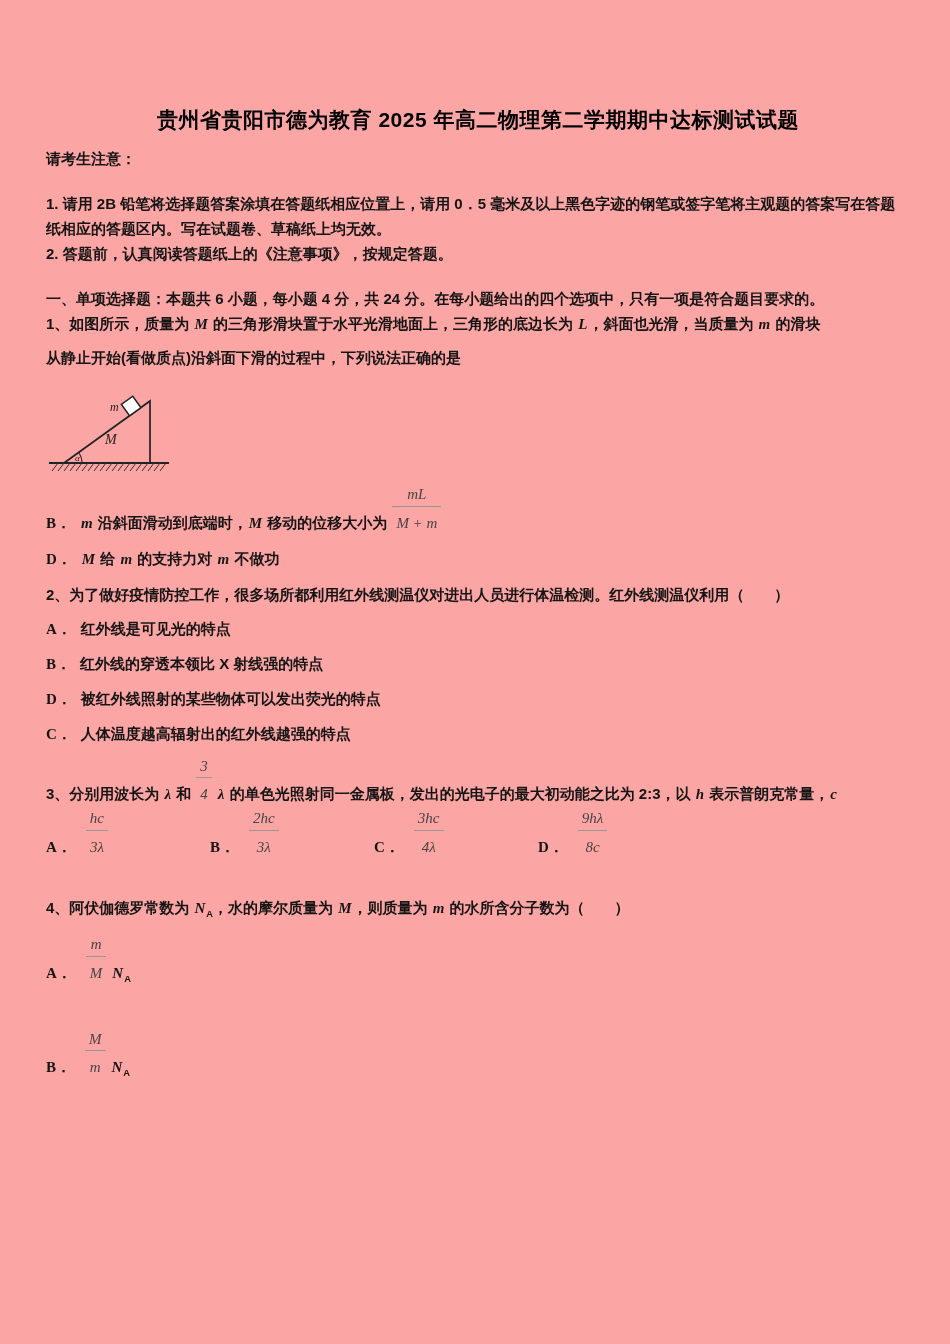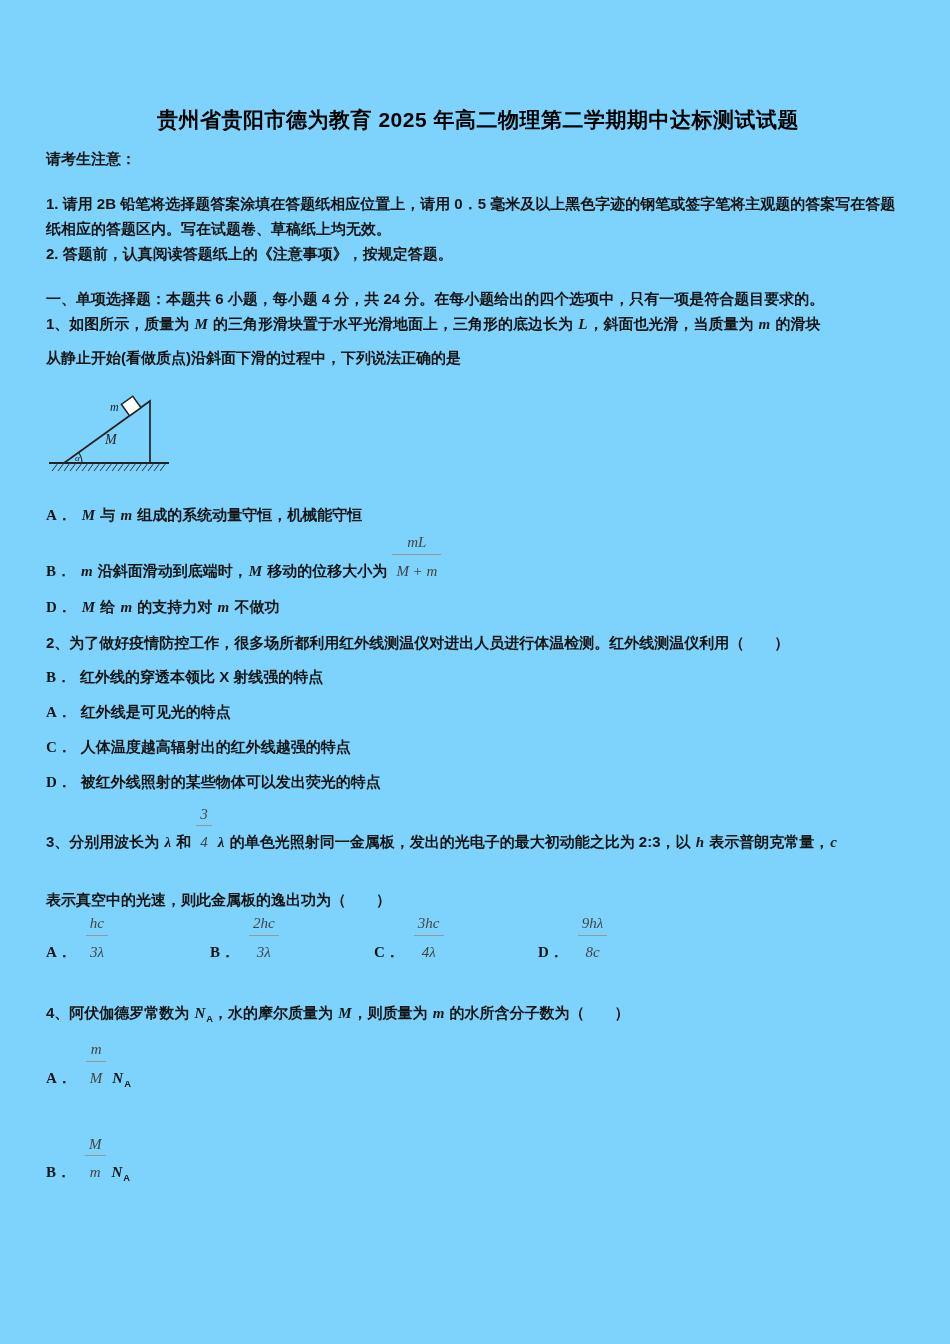--- a/index.html
+++ b/index.html
@@ -1,16 +1,16 @@
 <!DOCTYPE html>
 <html><head>
 <meta charset="utf-8">
 <style>
   html,body{margin:0;padding:0;background:#ffffff;}
-  .page{width:950px;height:1344px;background:#7dd3fc;overflow:hidden;
+  .page{width:950px;height:1344px;background:#fca5a5;overflow:hidden;
         font-family:"Liberation Sans",sans-serif;color:#151515;}
   .inner{padding:0 40px 0 46px;}
   .title{margin-top:106px;text-align:center;font-size:21px;font-weight:700;color:#000;
          letter-spacing:0.5px;}
   .line{font-size:15px;line-height:25px;font-weight:600;}
   .mv{font-family:"Liberation Serif",serif;font-style:italic;font-weight:700;padding:0 1px;}
   sub{font-size:0.62em;}
   .frac{display:inline-block;text-align:center;font-family:"Liberation Serif",serif;
         font-style:italic;color:#444;font-weight:400;font-size:15px;line-height:1.3;
         margin:0 5px;vertical-align:baseline;}
@@ -47,48 +47,44 @@
       <path d="M16 85 L102 23 L102 85" fill="none" stroke="#222" stroke-width="1.7"></path>
       <g transform="translate(84,36) rotate(-35.8)">
         <rect x="-3" y="-14" width="14" height="14" fill="#fff" stroke="#222" stroke-width="1.5"></rect>
       </g>
       <path d="M34 85 A18 18 0 0 0 30.6 74.5" fill="none" stroke="#222" stroke-width="1.1"></path>
       <text class="fig-label" x="62" y="33" font-size="12">m</text>
       <text class="fig-label" x="57" y="66" font-size="14">M</text>
       <text class="fig-label" x="27" y="83" font-size="9">α</text>
     </svg>
 
-    <div class="line optrow" style="margin-top:22px;">
-      <span class="optletter">A．</span><span><i class="mv">M</i> 与 <i class="mv">m</i> 组成的系统动量守恒，机械能守恒</span>
-    </div>
     <div class="line optrow" style="margin-top:5px;">
       <span class="optletter">B．</span><span><i class="mv">m</i> 沿斜面滑动到底端时，<i class="mv">M</i> 移动的位移大小为</span><span class="frac"><span class="num">mL</span><span class="den">M + m</span></span>
     </div>
     <div class="line optrow" style="margin-top:10px;">
       <span class="optletter">D．</span><span><i class="mv">M</i> 给 <i class="mv">m</i> 的支持力对 <i class="mv">m</i> 不做功</span>
     </div>
 
     <div class="line" style="margin-top:10px;">2、为了做好疫情防控工作，很多场所都利用红外线测温仪对进出人员进行体温检测。红外线测温仪利用（　　）</div>
     <div class="line optrow" style="margin-top:9px;">
+      <span class="optletter">A．</span><span>红外线是可见光的特点</span>
+    </div>
+    <div class="line optrow" style="margin-top:9px;">
       <span class="optletter">B．</span><span>红外线的穿透本领比 X 射线强的特点</span>
     </div>
     <div class="line optrow" style="margin-top:9px;">
-      <span class="optletter">A．</span><span>红外线是可见光的特点</span>
+      <span class="optletter">D．</span><span>被红外线照射的某些物体可以发出荧光的特点</span>
     </div>
     <div class="line optrow" style="margin-top:9px;">
       <span class="optletter">C．</span><span>人体温度越高辐射出的红外线越强的特点</span>
-    </div>
-    <div class="line optrow" style="margin-top:9px;">
-      <span class="optletter">D．</span><span>被红外线照射的某些物体可以发出荧光的特点</span>
     </div>
 
     <div class="line" style="margin-top:10px;">
       <span>3、分别用波长为 <i class="mv">λ</i> 和</span><span class="frac"><span class="num">3</span><span class="den">4</span></span><span><i class="mv">λ</i>  的单色光照射同一金属板，发出的光电子的最大初动能之比为 2:3，以 <i class="mv">h</i> 表示普朗克常量，<i class="mv">c</i></span>
     </div>
-    <div class="line" style="margin-top:32px;">表示真空中的光速，则此金属板的逸出功为（　　）</div>
 
     <div class="q3row">
       <div class="q3opt">
         <span class="optletter">A．</span><span class="frac"><span class="num">hc</span><span class="den">3λ</span></span>
       </div>
       <div class="q3opt">
         <span class="optletter">B．</span><span class="frac"><span class="num">2hc</span><span class="den">3λ</span></span>
       </div>
       <div class="q3opt">
         <span class="optletter">C．</span><span class="frac"><span class="num">3hc</span><span class="den">4λ</span></span>

